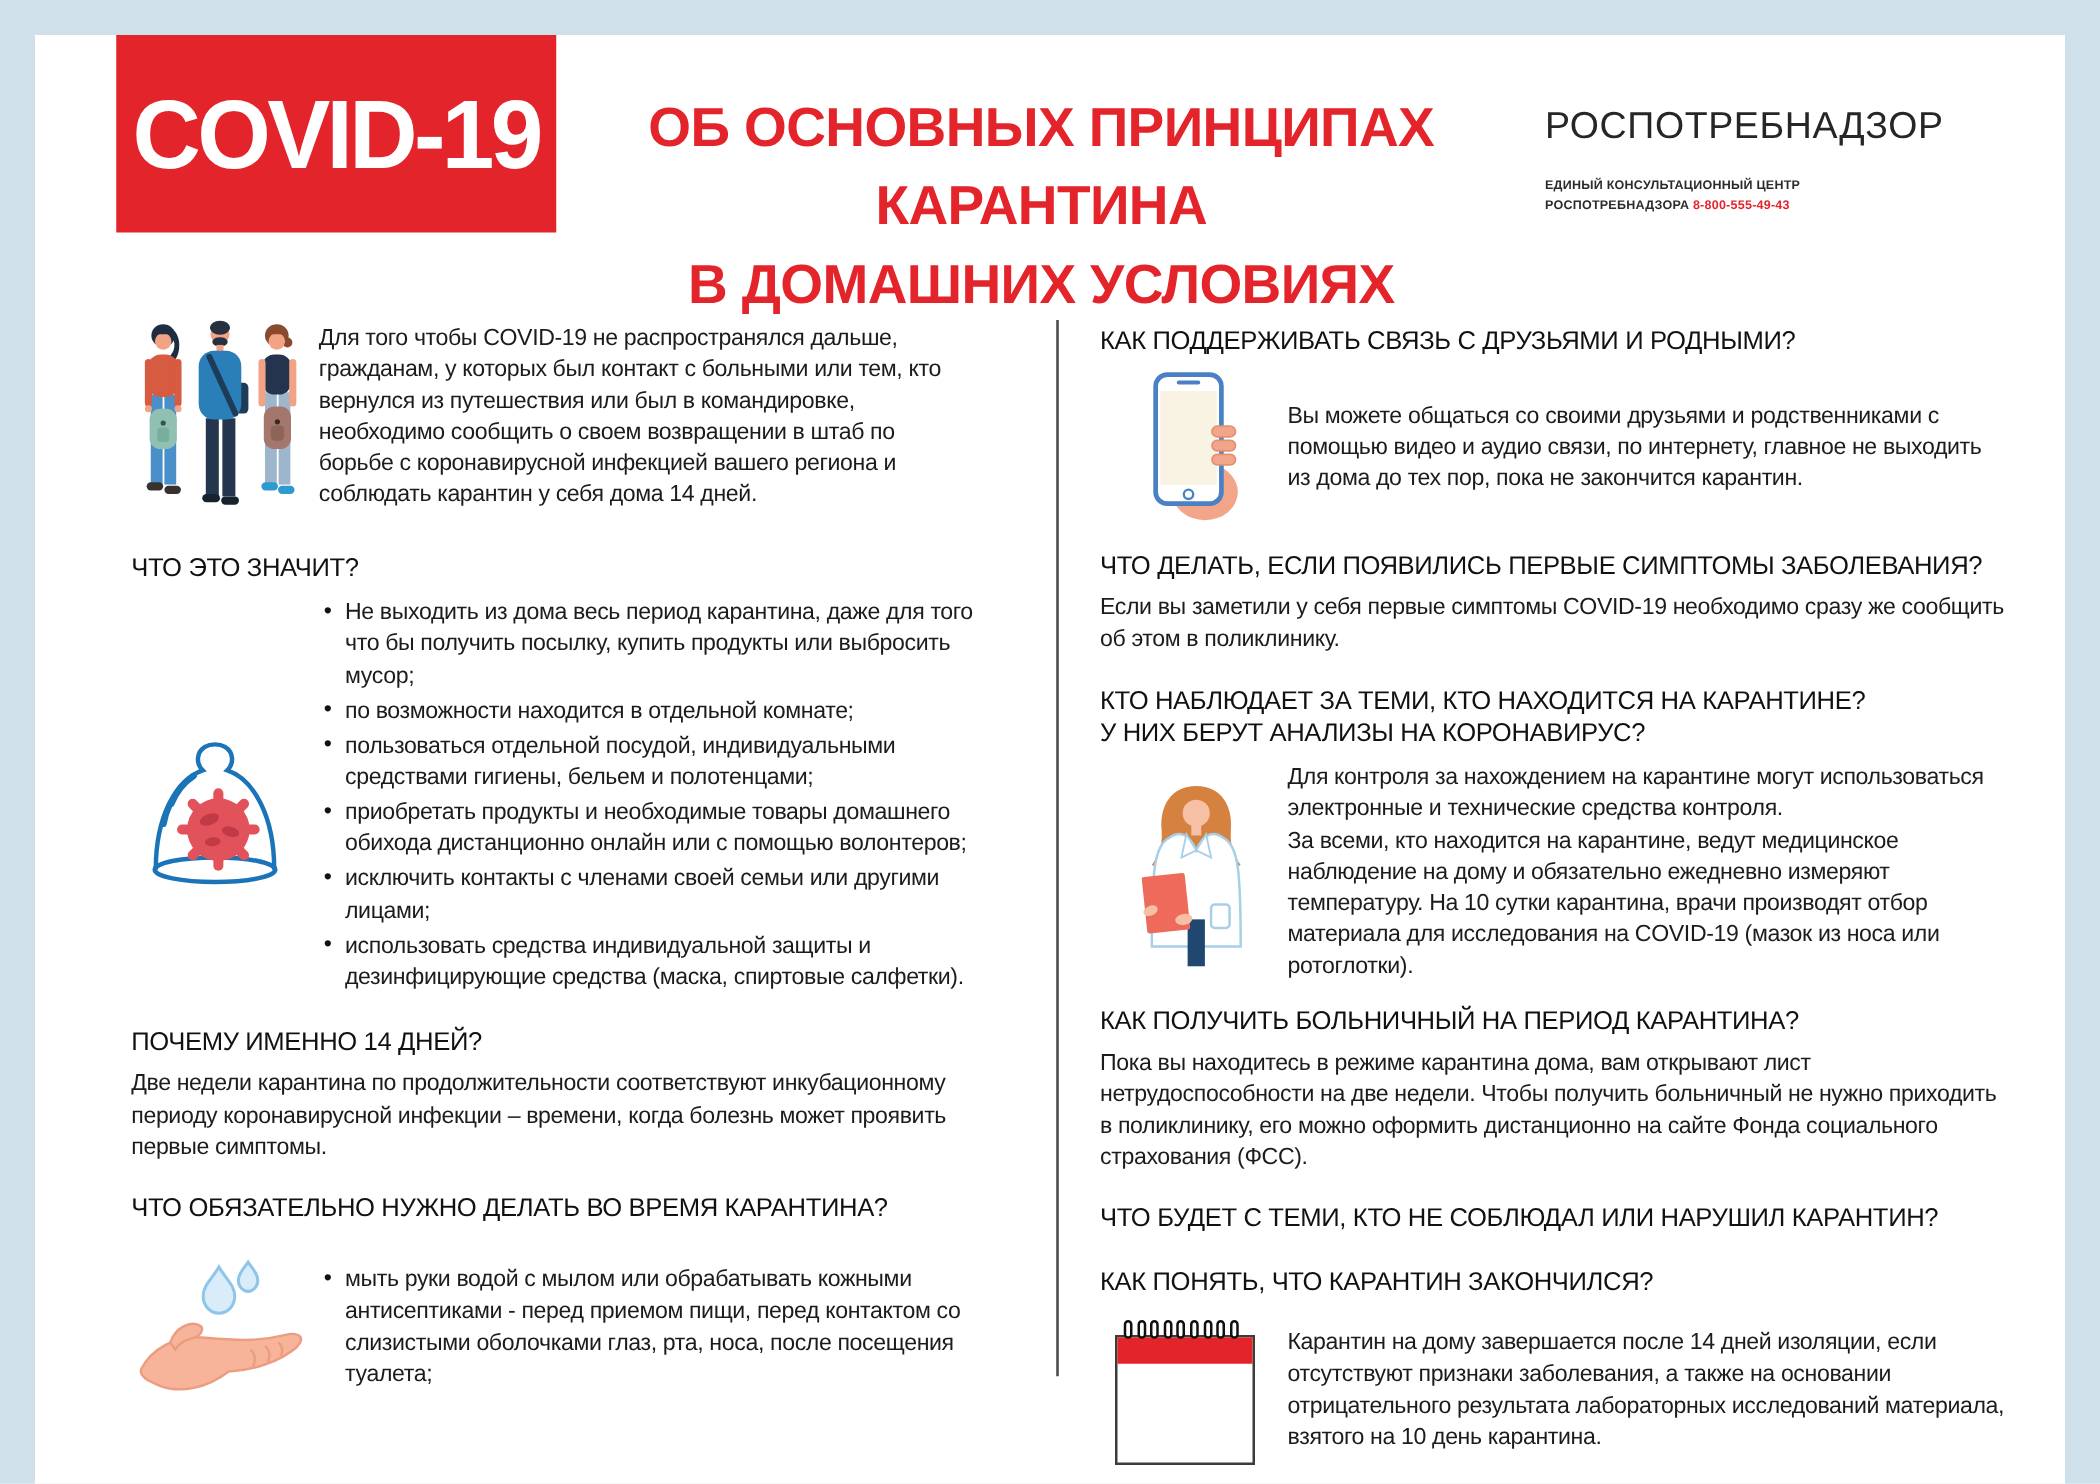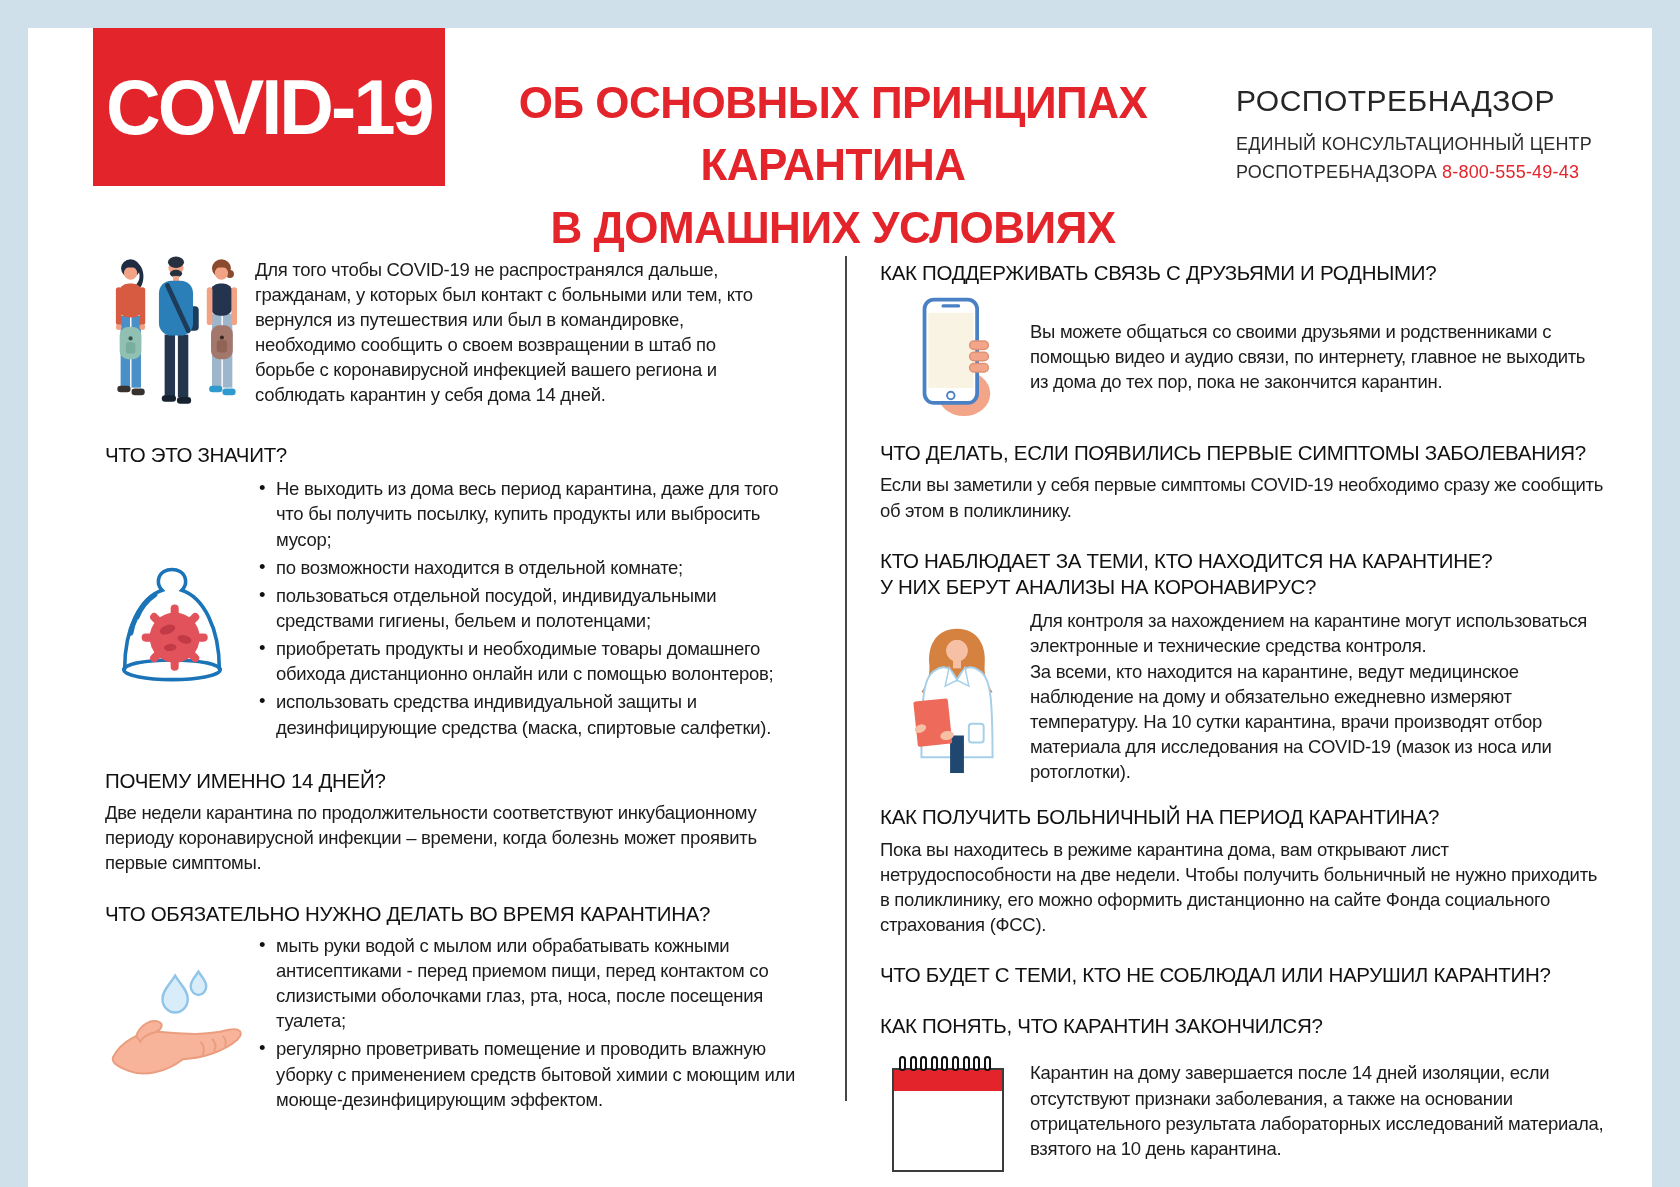--- a/index.html
+++ b/index.html
@@ -12,21 +12,21 @@
     --red:#e3242b;
   }
   .page{position:absolute;left:28px;top:28px;width:1624px;height:1178px;background:#ffffff;overflow:hidden}
 
   
   .badge{position:absolute;left:65px;top:0;width:352px;height:158px;background:var(--red);display:flex;align-items:center;justify-content:center}
   .badge span{color:#fff;font-weight:700;font-size:78px;letter-spacing:-3px;transform:scaleX(.97)}
   .main-title{position:absolute;left:420px;top:44px;width:770px;text-align:center;color:var(--red);font-weight:700;font-size:44px;line-height:1.42;letter-spacing:-.5px}
   .agency{position:absolute;left:1208px;top:56px;width:400px}
   .agency-name{font-size:30px;letter-spacing:.5px;color:#262626}
-  .hotline{margin-top:13px;font-size:18px;font-weight:400;line-height:1.55;color:#2b2b2b;letter-spacing:.2px}
+  .hotline{margin-top:23px;font-size:10px;font-weight:700;line-height:1.55;color:#2b2b2b;letter-spacing:.2px}
   .hotline .phone{color:var(--red)}
 
   .divider{position:absolute;left:817px;top:228px;width:2px;height:845px;background:#474747}
 
   
   .col{position:absolute}
   .col-left{left:77px;top:212px;width:692px}
   .col-right{left:852px;top:232px;width:728px}
 
   .row{display:flex;align-items:center}
@@ -150,41 +150,41 @@
             <ellipse cx="89" cy="95" rx="8" ry="4.5" fill="#c23a46" transform="rotate(15 89 95)"></ellipse>
             <ellipse cx="73" cy="104" rx="7" ry="4" fill="#c23a46" transform="rotate(-6 73 104)"></ellipse>
           </g>
         </svg>
       </div>
       <ul class="blist">
         <li>Не выходить из дома весь период карантина, даже для того что бы получить посылку, купить продукты или выбросить мусор;</li>
         <li>по возможности находится в отдельной комнате;</li>
         <li>пользоваться отдельной посудой, индивидуальными средствами гигиены, бельем и полотенцами;</li>
         <li>приобретать продукты и необходимые товары домашнего обихода дистанционно онлайн или с помощью волонтеров;</li>
+        <li>исключить контакты с членами своей семьи или другими лицами;</li>
         <li>использовать средства индивидуальной защиты и дезинфицирующие средства (маска, спиртовые салфетки).</li>
       </ul>
     </div>
 
     <h2 class="sec-h mt-sec">ПОЧЕМУ ИМЕННО 14 ДНЕЙ?</h2>
     <p class="body-t mt-body">Две недели карантина по продолжительности соответствуют инкубационному периоду коронавирусной инфекции – времени, когда болезнь может проявить первые симптомы.</p>
 
     <h2 class="sec-h mt-sec">ЧТО ОБЯЗАТЕЛЬНО НУЖНО ДЕЛАТЬ ВО ВРЕМЯ КАРАНТИНА?</h2>
     <div class="row" style="margin-top:6px">
       <div class="illo">
         <svg width="150" height="136" viewBox="0 0 150 140" style="margin-top:16px">
           <path d="M70,12 C76,22 83,27 83,36 C83,44 77,50 70,50 C63,50 57,44 57,36 C57,27 64,22 70,12 Z" fill="#d9ecfa" stroke="#90c5ea" stroke-width="2.5"></path>
           <path d="M94,8 C98,14 102,17 102,23 C102,28 98,32 94,32 C90,32 86,28 86,23 C86,17 90,14 94,8 Z" fill="#d9ecfa" stroke="#90c5ea" stroke-width="2.5"></path>
           <path d="M6,96 C14,80 34,68 56,70 C80,72 100,74 124,68 C136,65 142,70 134,78 C120,90 98,97 78,98 C60,112 38,116 22,110 C12,106 4,102 6,96 Z" fill="#f7b49a" stroke="#eb9d7f" stroke-width="2"></path>
           <path d="M30,74 C34,62 46,56 54,60 C58,62 56,68 50,70 C42,72 36,76 34,80 Z" fill="#f7b49a" stroke="#eb9d7f" stroke-width="2"></path>
           <path d="M96,80 q6,6 2,14 M108,77 q6,6 2,13 M119,74 q5,5 2,11" fill="none" stroke="#eb9d7f" stroke-width="2"></path>
         </svg>
       </div>
       <ul class="blist">
         <li>мыть руки водой с мылом или обрабатывать кожными антисептиками - перед приемом пищи, перед контактом со слизистыми оболочками глаз, рта, носа, после посещения туалета;</li>
-        <li>регулярно проветривать помещение и проводить влажную уборку с применением средств бытовой химии с моющим или моюще-дезинфицирующим эффектом.</li>
       </ul>
     </div>
 
   </div>
 
   <div class="col col-right">
 
     <h2 class="sec-h">КАК ПОДДЕРЖИВАТЬ СВЯЗЬ С ДРУЗЬЯМИ И РОДНЫМИ?</h2>
     <div class="row" style="margin-top:8px">
       <div class="illo">

